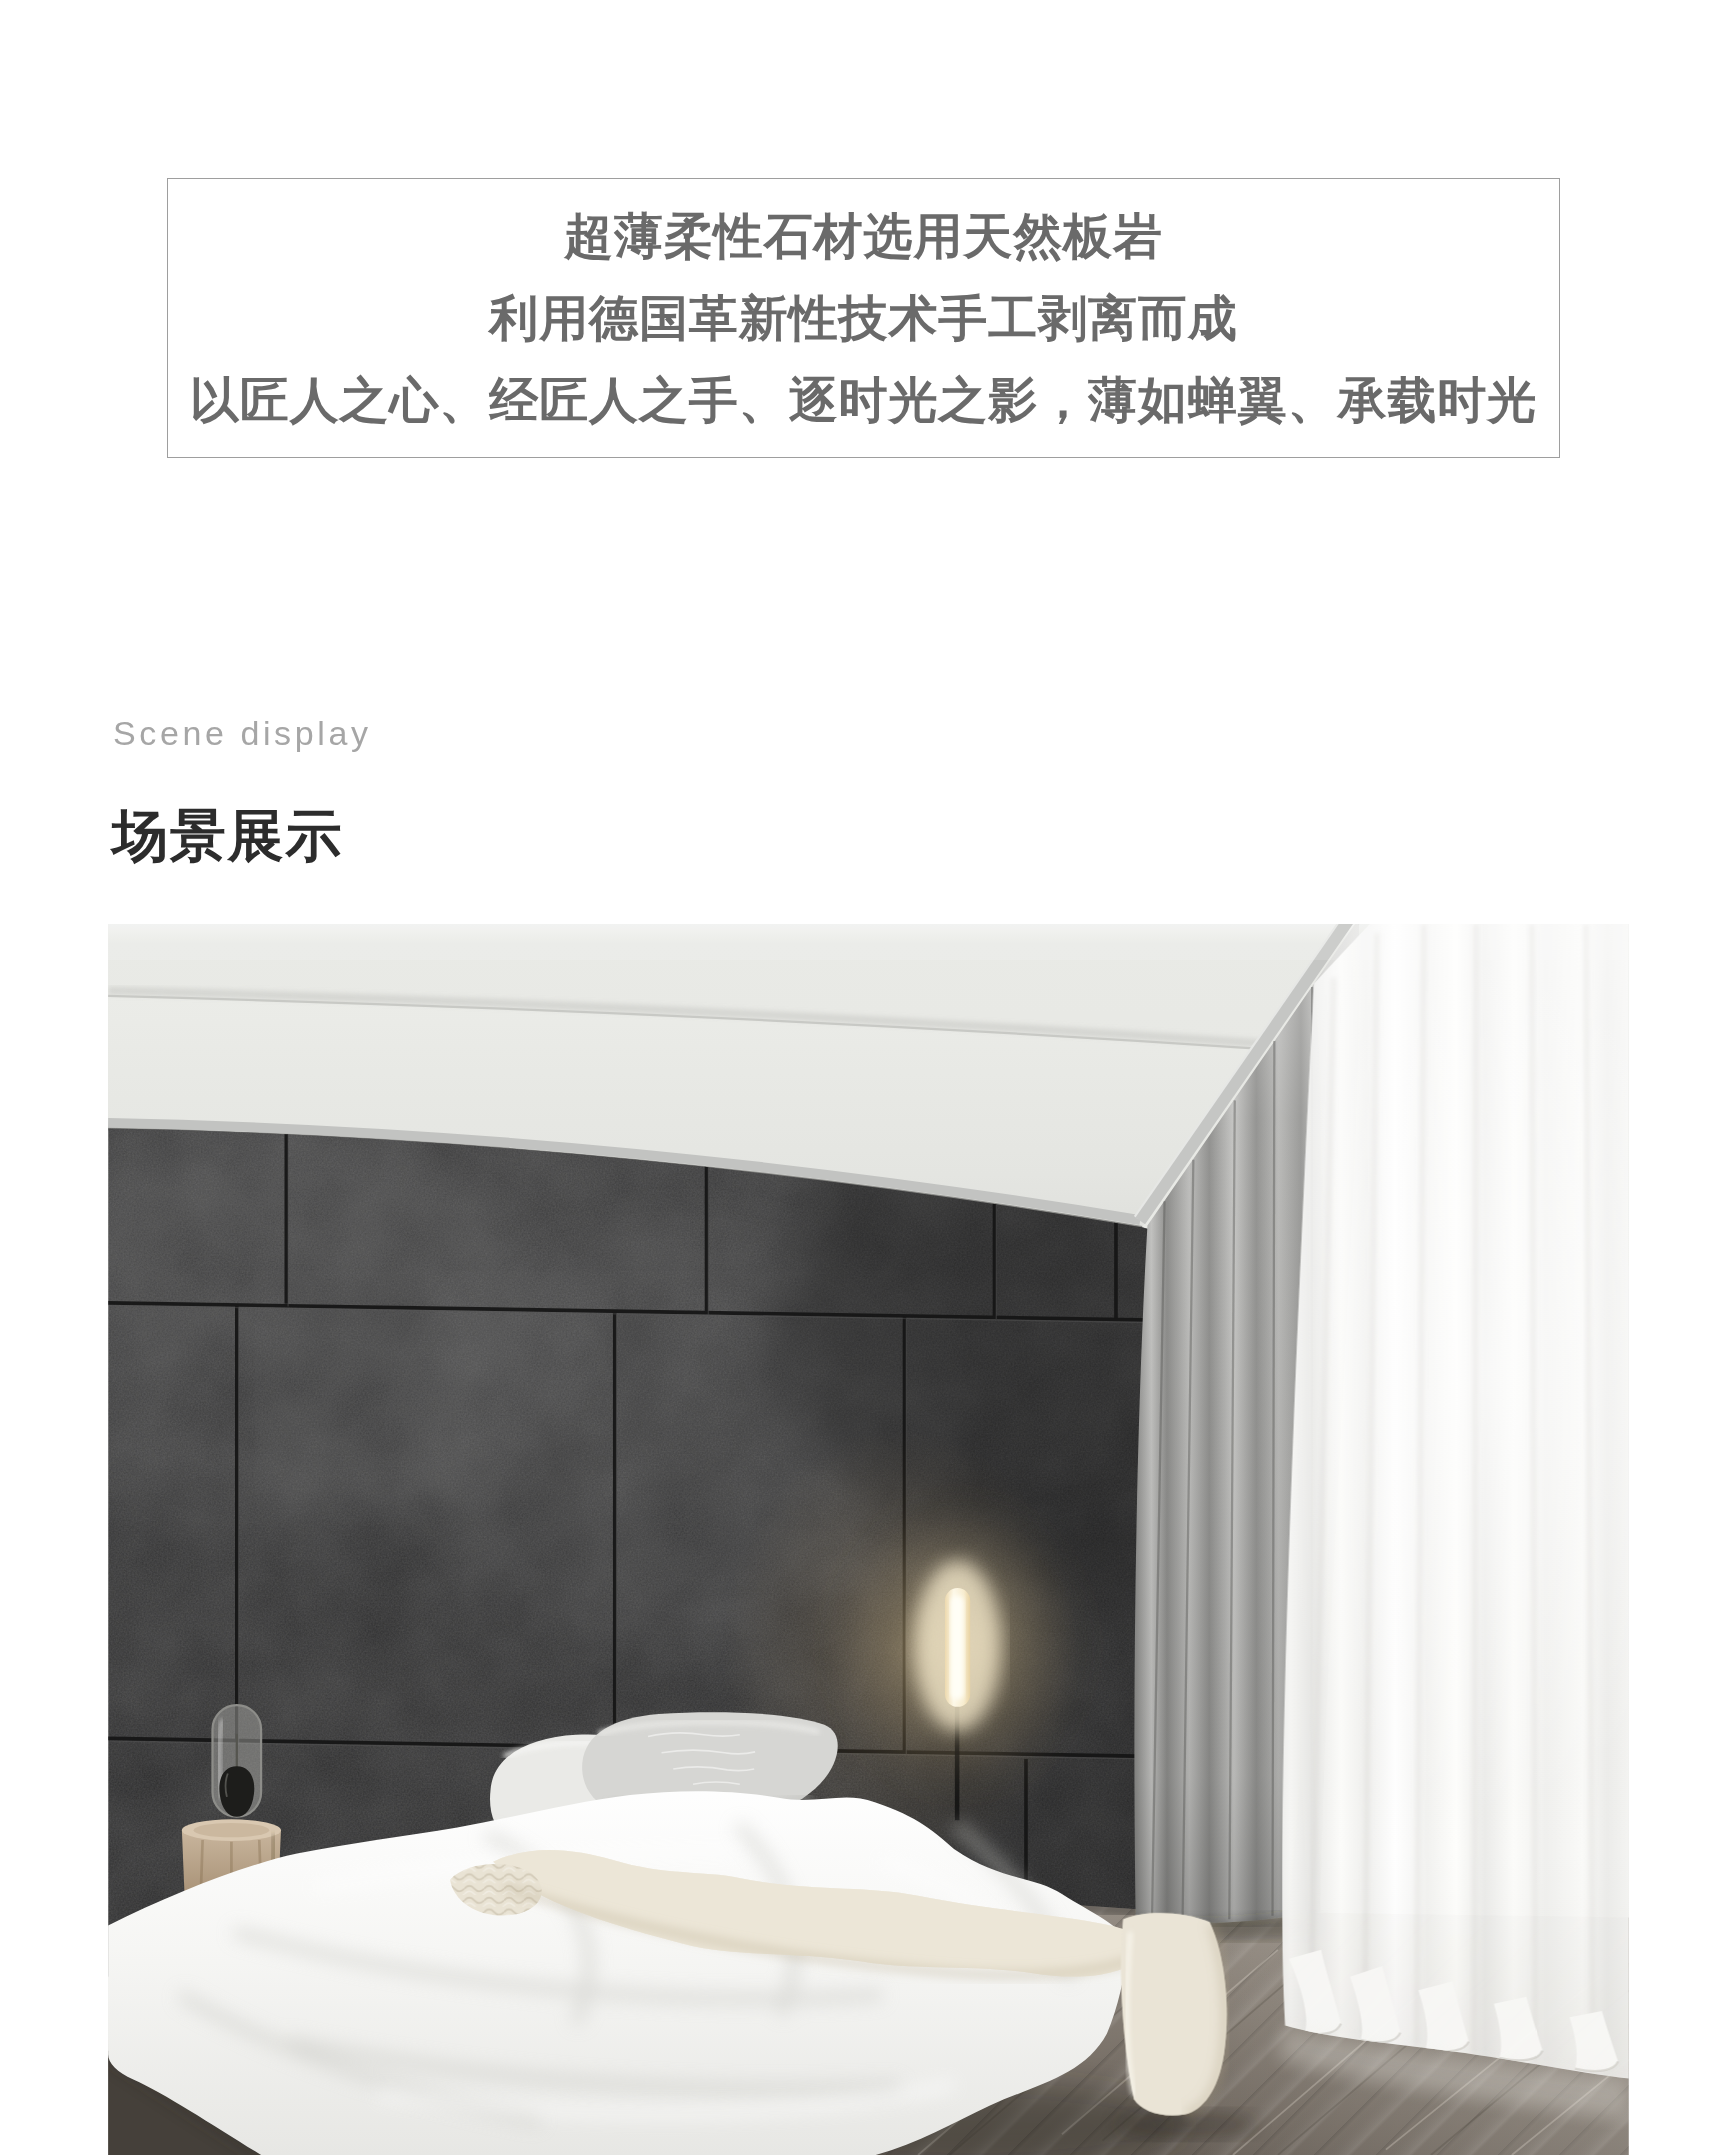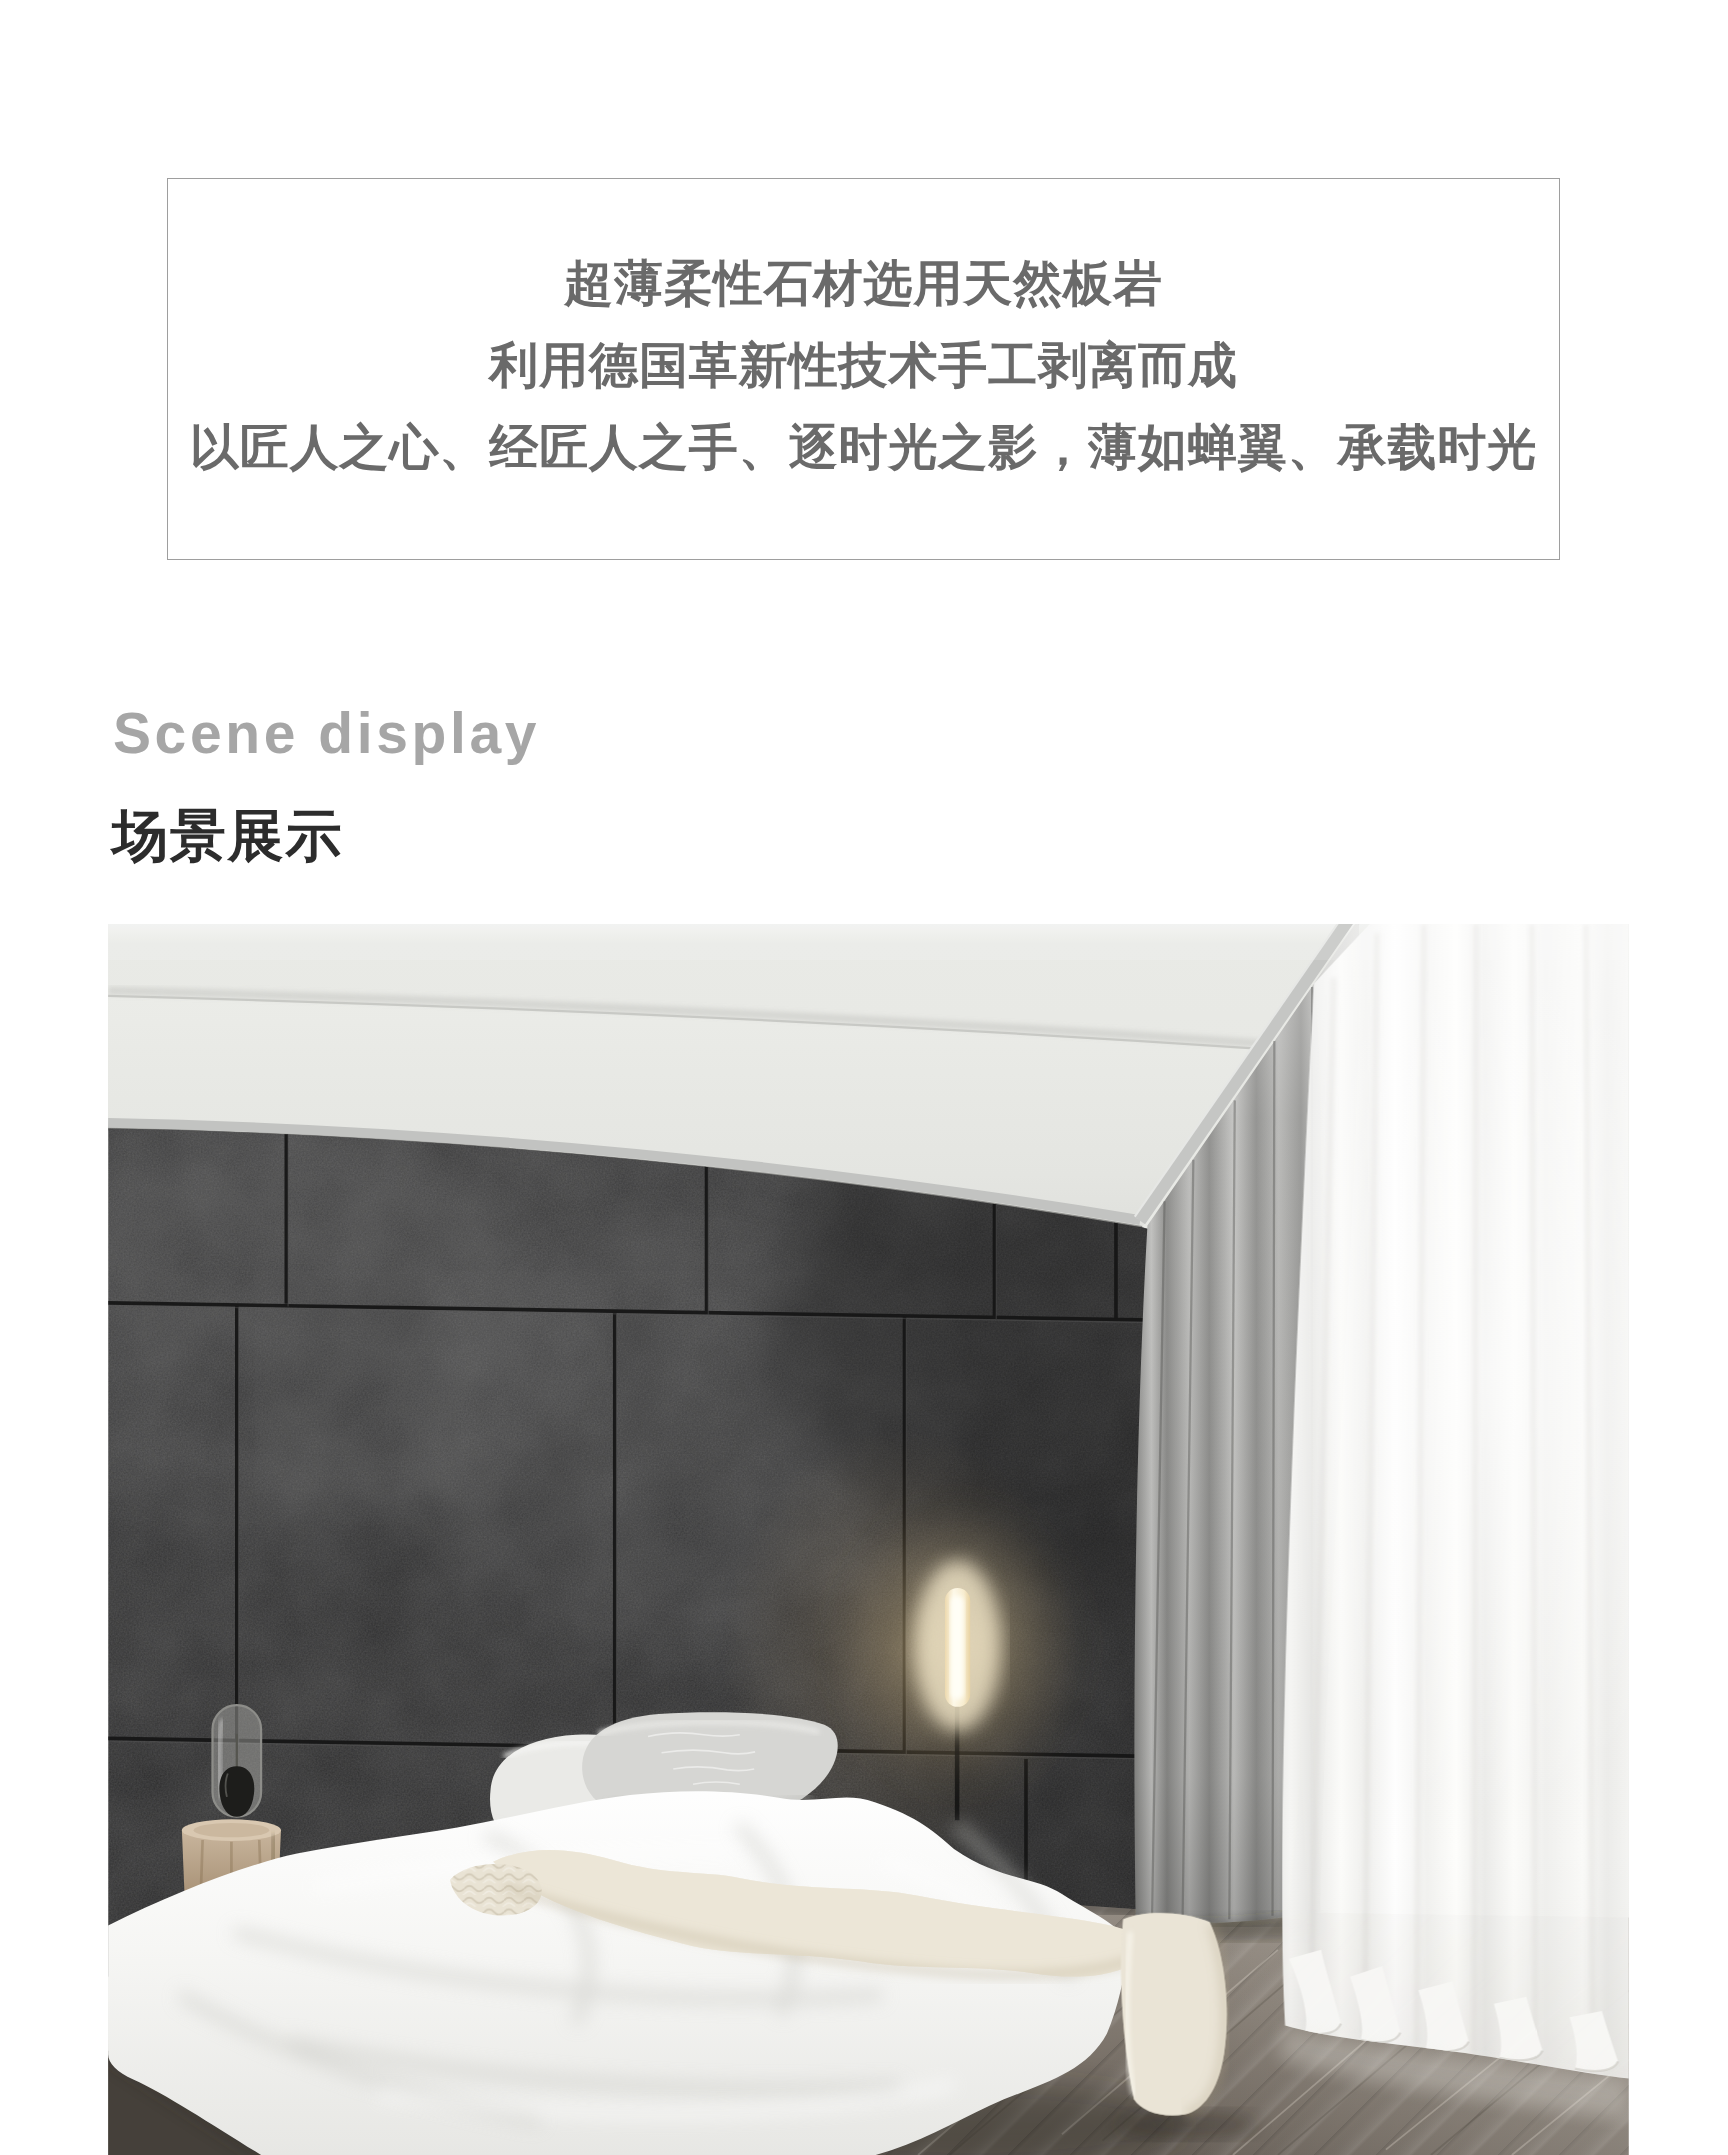--- a/index.html
+++ b/index.html
@@ -2,34 +2,33 @@
 <html style="--box_border: #9e9e9e; --intro_text: #6a6a6a; --title_en: #a6a6a6; --title_zh: #2c2c2c; --stone_wall: #2f2f2f; --gray_curtain: #a8a8a6; --sheer_curtain: #f5f5f3; --wood_floor: #837b72; --lamp_glow: #f2dfb0;font-size:14.4px"><head>
 <meta charset="utf-8">
 <style>
   * { margin:0; padding:0; box-sizing:border-box; }
   html,body { background:#ffffff; }
   body {
     width:1728px; height:2156px; position:relative; overflow:hidden;
     font-family:"Liberation Sans", sans-serif;
   }
   .intro-box {
-    position:absolute; left:167px; top:178px; width:1393px; height:382px;
+    position:absolute; left:167px; top:178px; width:1393px; height:280px;
     border:1.8px solid var(--box_border, #9e9e9e);
     display:flex; flex-direction:column; justify-content:center; align-items:center;
     background:#ffffff;
-    font-family:Liberation Mono, monospace;
   }
   .intro-box p {
     font-size:49px; line-height:82px; font-weight:700;
     color:var(--intro_text, #6a6a6a);
     letter-spacing:0.9px; text-align:center; white-space:nowrap;
   }
   .section-title-en {
     position:absolute; left:113px; top:704px;
-    font-size:57px; line-height:59px; font-weight:700;
+    font-size:34px; line-height:59px; font-weight:400;
     color:var(--title_en, #a6a6a6); letter-spacing:3.6px; white-space:nowrap;
   }
   .section-title-zh {
     position:absolute; left:112px; top:772px;
     font-size:56px; line-height:63px; font-weight:700;
     color:var(--title_zh, #2c2c2c); letter-spacing:1.8px; white-space:nowrap;margin-top:32px;
   }
   .scene-photo {
     position:absolute; left:108px; top:924px; width:1521px; height:1231px;
     overflow:hidden; background:#efefed;

